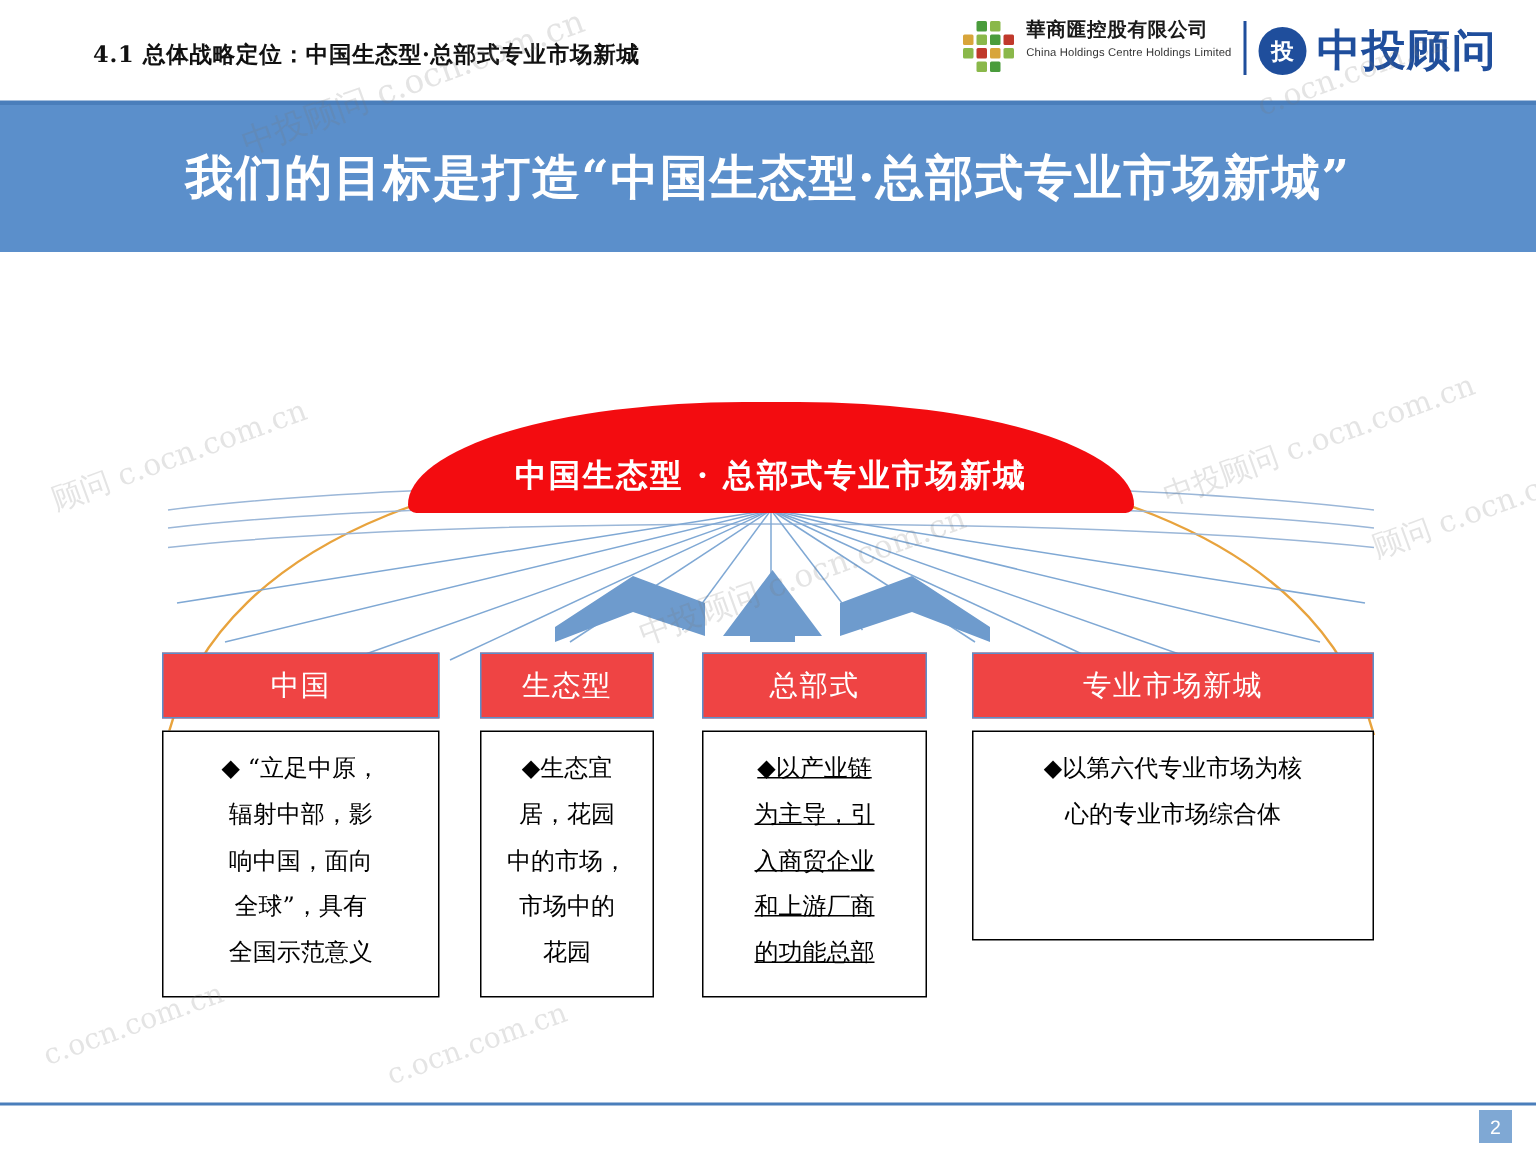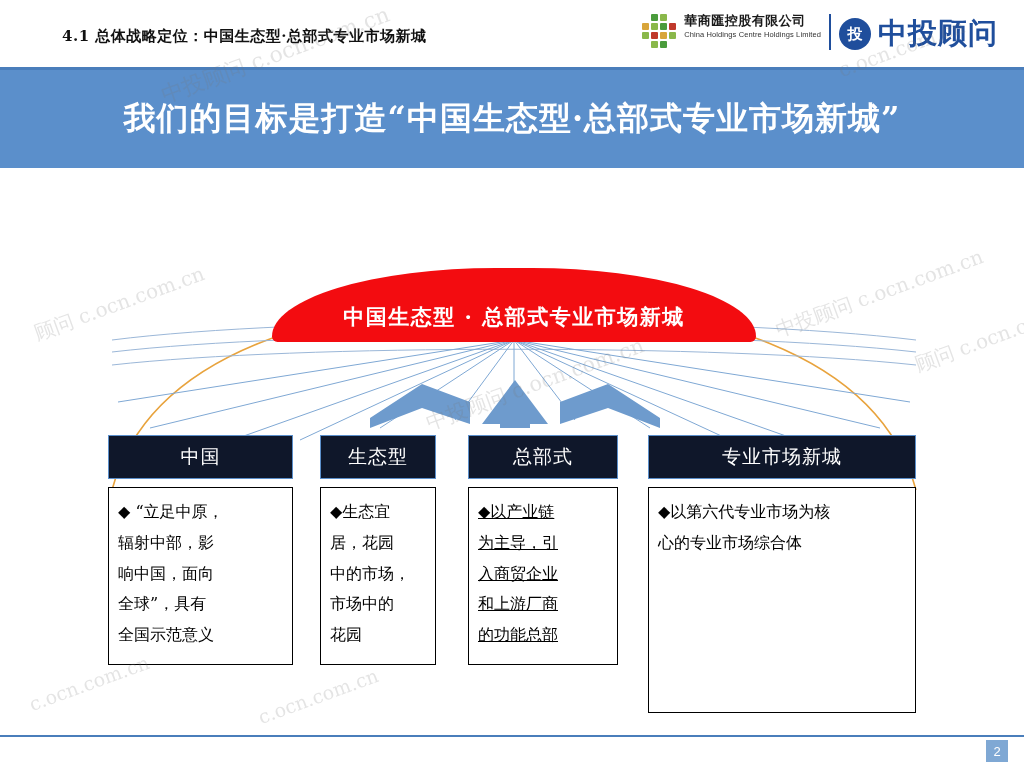--- a/index.html
+++ b/index.html
@@ -123,54 +123,55 @@
   #arrows {
     position: absolute; left: 330px; top: 172px; width: 370px; height: 68px;
   }
 
   
   #pillars {
     position: absolute; left: 0; top: 245px; width: 1024px; height: 250px;
   }
   .pillar { position: absolute; top: 0; }
   .pillar-head {
-    background: #0f172a;
+    background: #ef4444;
     border: 1px solid #5b8fcb;
     height: 44px;
     display: flex; align-items: center; justify-content: center;
     color: #ffffff;
     font-family: "DejaVu Serif", serif;
     font-size: 19px;
     letter-spacing: 1px;
     white-space: nowrap;
   }
   .pillar-body {
     border: 1px solid #000000;
     border-top: none;
     margin-top: 8px;
     padding: 12px 9px 10px 9px;
     font-family: "DejaVu Serif", serif;
     font-size: 16px;
     line-height: 1.55;
     color: #000000;
     background: #ffffff;
+    text-align: center;
   }
   .pillar-body.box { border-top: 1px solid #000000; }
   .pillar-body p { margin: 0 0 6px 0; }
   .pillar-body p:last-child { margin-bottom: 0; }
 
   #pillar-1 { left: 108px; width: 185px; }
   #pillar-2 { left: 320px; width: 116px; }
   #pillar-3 { left: 468px; width: 150px; }
   #pillar-4 { left: 648px; width: 268px; }
 
   #pillar-1 .pillar-body { height: 178px; }
   #pillar-2 .pillar-body { height: 178px; }
   #pillar-3 .pillar-body { height: 178px; text-decoration: underline; }
-  #pillar-4 .pillar-body { height: 226px; }
+  #pillar-4 .pillar-body { height: 140px; }
 
   
   #footer-rule {
     position: absolute; left: 0; top: 735px; width: 1024px; height: 2px;
     background: #4a7ebb;
   }
   #page-num {
     position: absolute; right: 16px; top: 740px;
     width: 22px; height: 22px;
     background: #7fa8d4; color: #ffffff;

